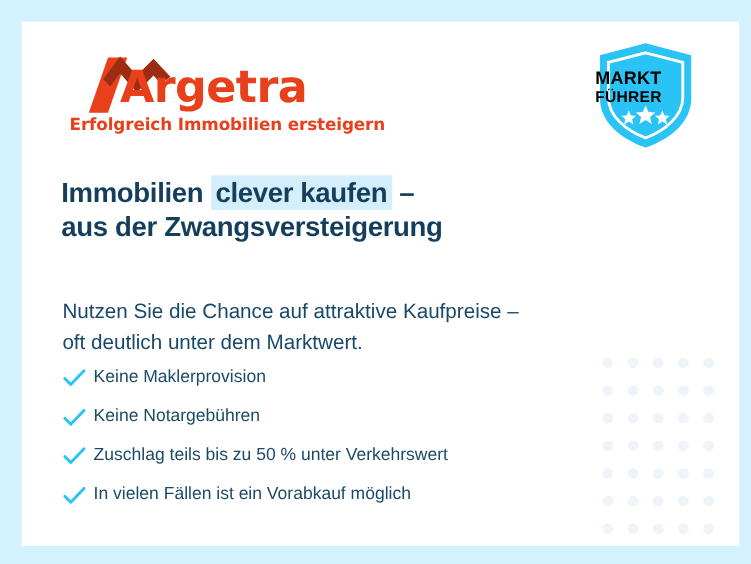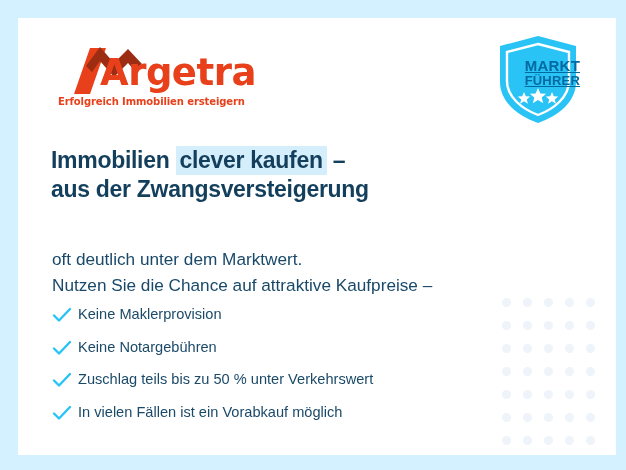--- a/index.html
+++ b/index.html
@@ -55,21 +55,21 @@
     font-weight: bold;
     color: #e8401a;
     letter-spacing: -0.5px;
     line-height: 1;
     font-family: "DejaVu Sans", sans-serif;
   }
   .logo-tagline {
     position: absolute;
     left: 2px;
     top: 52px;
-    font-size: 10px;
+    font-size: 14px;
     font-weight: bold;
     color: #e8401a;
     letter-spacing: -0.1px;
     white-space: nowrap;
     font-family: "DejaVu Sans", sans-serif;
   }
 
   
   .badge {
     position: absolute;
@@ -77,25 +77,24 @@
     top: 16px;
     width: 84px;
     height: 92px;
   }
   .badge svg { display: block; }
   .badge-text {
     position: absolute;
     left: 0;
     top: 24px;
     width: 84px;
-    text-align: right;
-    color: #0369a1;
+    text-align: left;
+    color: #000000;
     line-height: 1.05;
     pointer-events: none;
-    text-decoration: underline;
   }
   .badge-line1 {
     display: block;
     font-size: 15px;
     font-weight: bold;
     letter-spacing: 0.2px;
   }
   .badge-line2 {
     display: block;
     font-size: 13px;
@@ -211,22 +210,22 @@
         <span class="badge-line2">FÜHRER</span>
       </div>
     </div>
 
     <h1 class="headline">
       <span class="hl-line"><span>Immobilien </span><span class="hl-mark">clever kaufen</span><span> –</span></span>
       <span class="hl-line">aus der Zwangsversteigerung</span>
     </h1>
 
     <p class="subhead">
+      <span class="sub-line">Nutzen Sie die Chance auf attraktive Kaufpreise –</span>
       <span class="sub-line">oft deutlich unter dem Marktwert.</span>
-      <span class="sub-line">Nutzen Sie die Chance auf attraktive Kaufpreise –</span>
     </p>
 
     <ul class="bullets" style="list-style:none;margin:0;padding:0;">
       <li class="bullet">
         <span class="bullet-icon">
           <svg width="20" height="16" viewBox="0 0 20 16">
               <polyline points="2,8.5 7,13.5 18,2" fill="none" stroke="#29c3f5" stroke-width="2.4" stroke-linecap="round" stroke-linejoin="round"></polyline>
             </svg>
         </span>
         <span class="bullet-label">Keine Maklerprovision</span>

